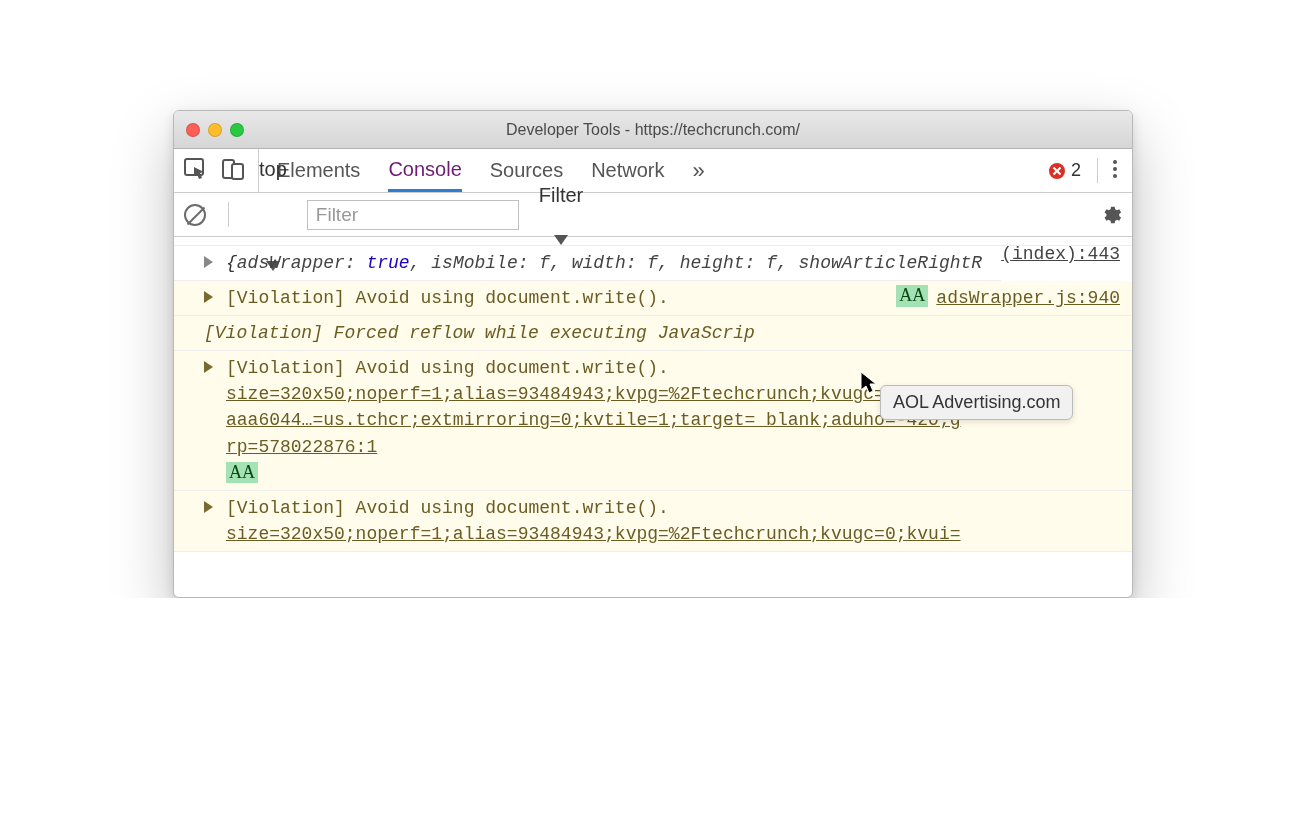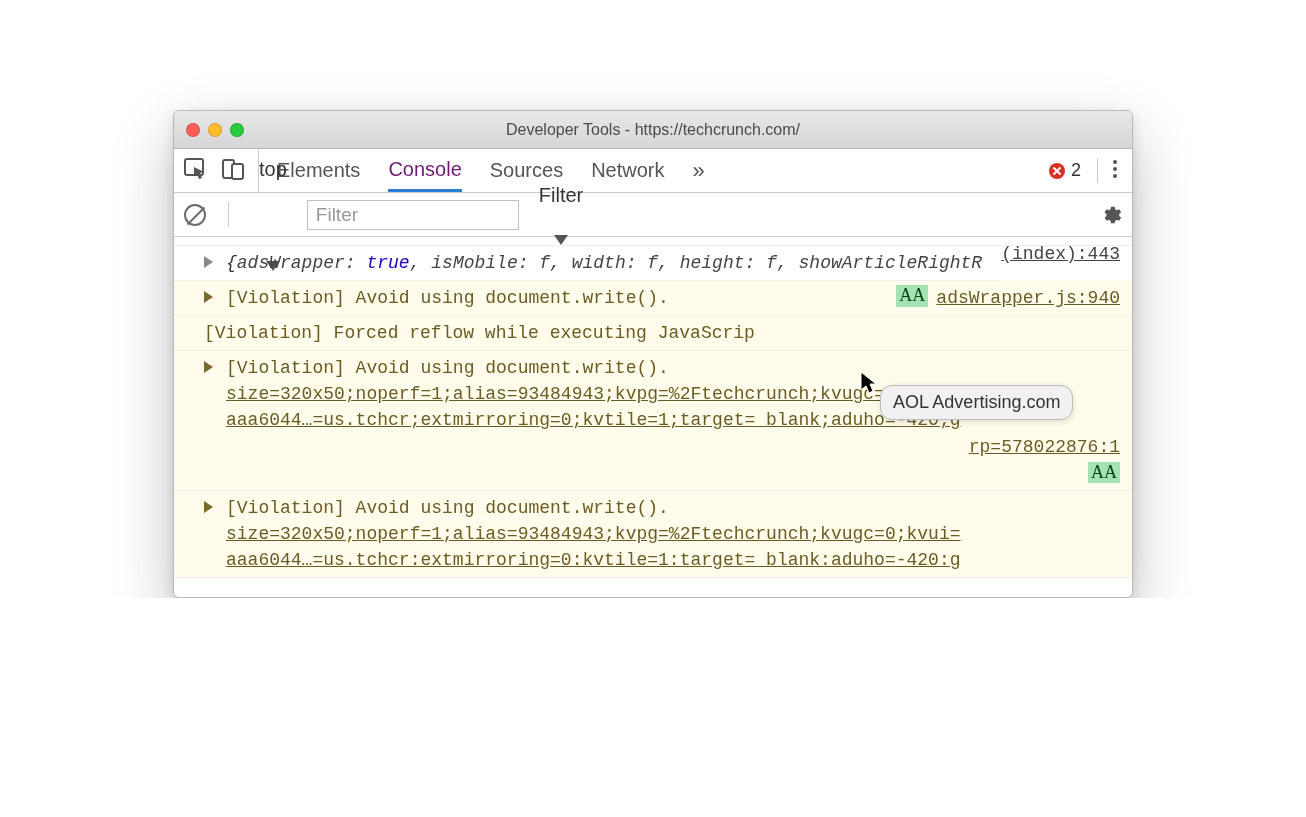--- a/index.html
+++ b/index.html
@@ -104,25 +104,25 @@
   .warn a.uline { color:#6b5c24; text-decoration:underline; cursor:pointer; }
   .badge {
     display:inline-block; background:#a3e2b5; color:#0a470f;
     padding:0 3px; font-family:Liberation Serif, serif; font-size:18px; line-height:1.2;
     cursor:pointer;
   }
   .badge-right { float:right; }
   .violation-src { float:right; color:#6b5c24; text-decoration:underline; cursor:pointer; }
   .wraptxt { padding-left:24px; word-break:break-all; }
   .wraptxt .line2, .wraptxt .line3 { display:block; }
-  .rightlink { text-align:right; }
+  .rightlink { }
 
   .tooltip {
     position:absolute; top:274px; left:706px;
-    background:#f1f1f1; border:1px solid #bbb; border-radius:12px;
+    background:#f1f1f1; border:1px solid #bbb; border-radius:6px;
     padding:6px 12px; font-size:18px; color:#333;
     box-shadow:0 2px 6px rgba(0,0,0,0.12);
     font-family: -apple-system, Arial, sans-serif;
     z-index:10;
   }
   .cursor {
     position:absolute; left:685px; top:259px; z-index:11; pointer-events:none;
   }
 
   
@@ -210,41 +210,40 @@
       </span>
     </div>
 
     <div class="row warn">
       <span class="disc"></span>
       <span class="violation-src">adsWrapper.js:940</span>
       <span class="badge badge-right" style="margin-right:8px;">AA</span>
       <span class="wraptxt">[Violation] Avoid using document.write().</span>
     </div>
 
-    <div class="row warn" style="white-space:nowrap; overflow:hidden;">
+    <div class="row warn" style="white-space:nowrap; overflow:hidden;font-style:italic;">
       <span style="padding-left:2px;">[Violation] Forced reflow while executing JavaScrip</span>
     </div>
 
     <div class="row warn">
       <span class="disc"></span>
       <div class="wraptxt">
         <span>[Violation] Avoid using document.write().</span>
         <a class="uline line2">size=320x50;noperf=1;alias=93484943;kvpg=%2Ftechcrunch;kvugc=0;kvui=</a>
         <a class="uline line2">aaa6044…=us.tchcr;extmirroring=0;kvtile=1;target=_blank;aduho=-420;g</a>
         <div class="rightlink"><a class="uline">rp=578022876:1</a></div>
         <div class="rightlink"><span class="badge">AA</span></div>
       </div>
     </div>
 
     <div class="row warn">
       <span class="disc"></span>
       <div class="wraptxt">
         <span>[Violation] Avoid using document.write().</span>
         <a class="uline line2">size=320x50;noperf=1;alias=93484943;kvpg=%2Ftechcrunch;kvugc=0;kvui=</a>
-        <a class="uline line2">aaa6044…=us.tchcr:extmirroring=0:kvtile=1:target=_blank:aduho=-420:g</a>
       </div>
     </div>
 
   </div>
 
   <div class="tooltip">AOL Advertising.com</div>
   <span class="cursor">
     <svg width="20" height="26" viewBox="0 0 20 26">
       <path d="M2 2 L2 20 L7 16 L10 23 L14 21 L11 14 L17 14 Z" fill="#000" stroke="#fff" stroke-width="1"></path>
     </svg>

